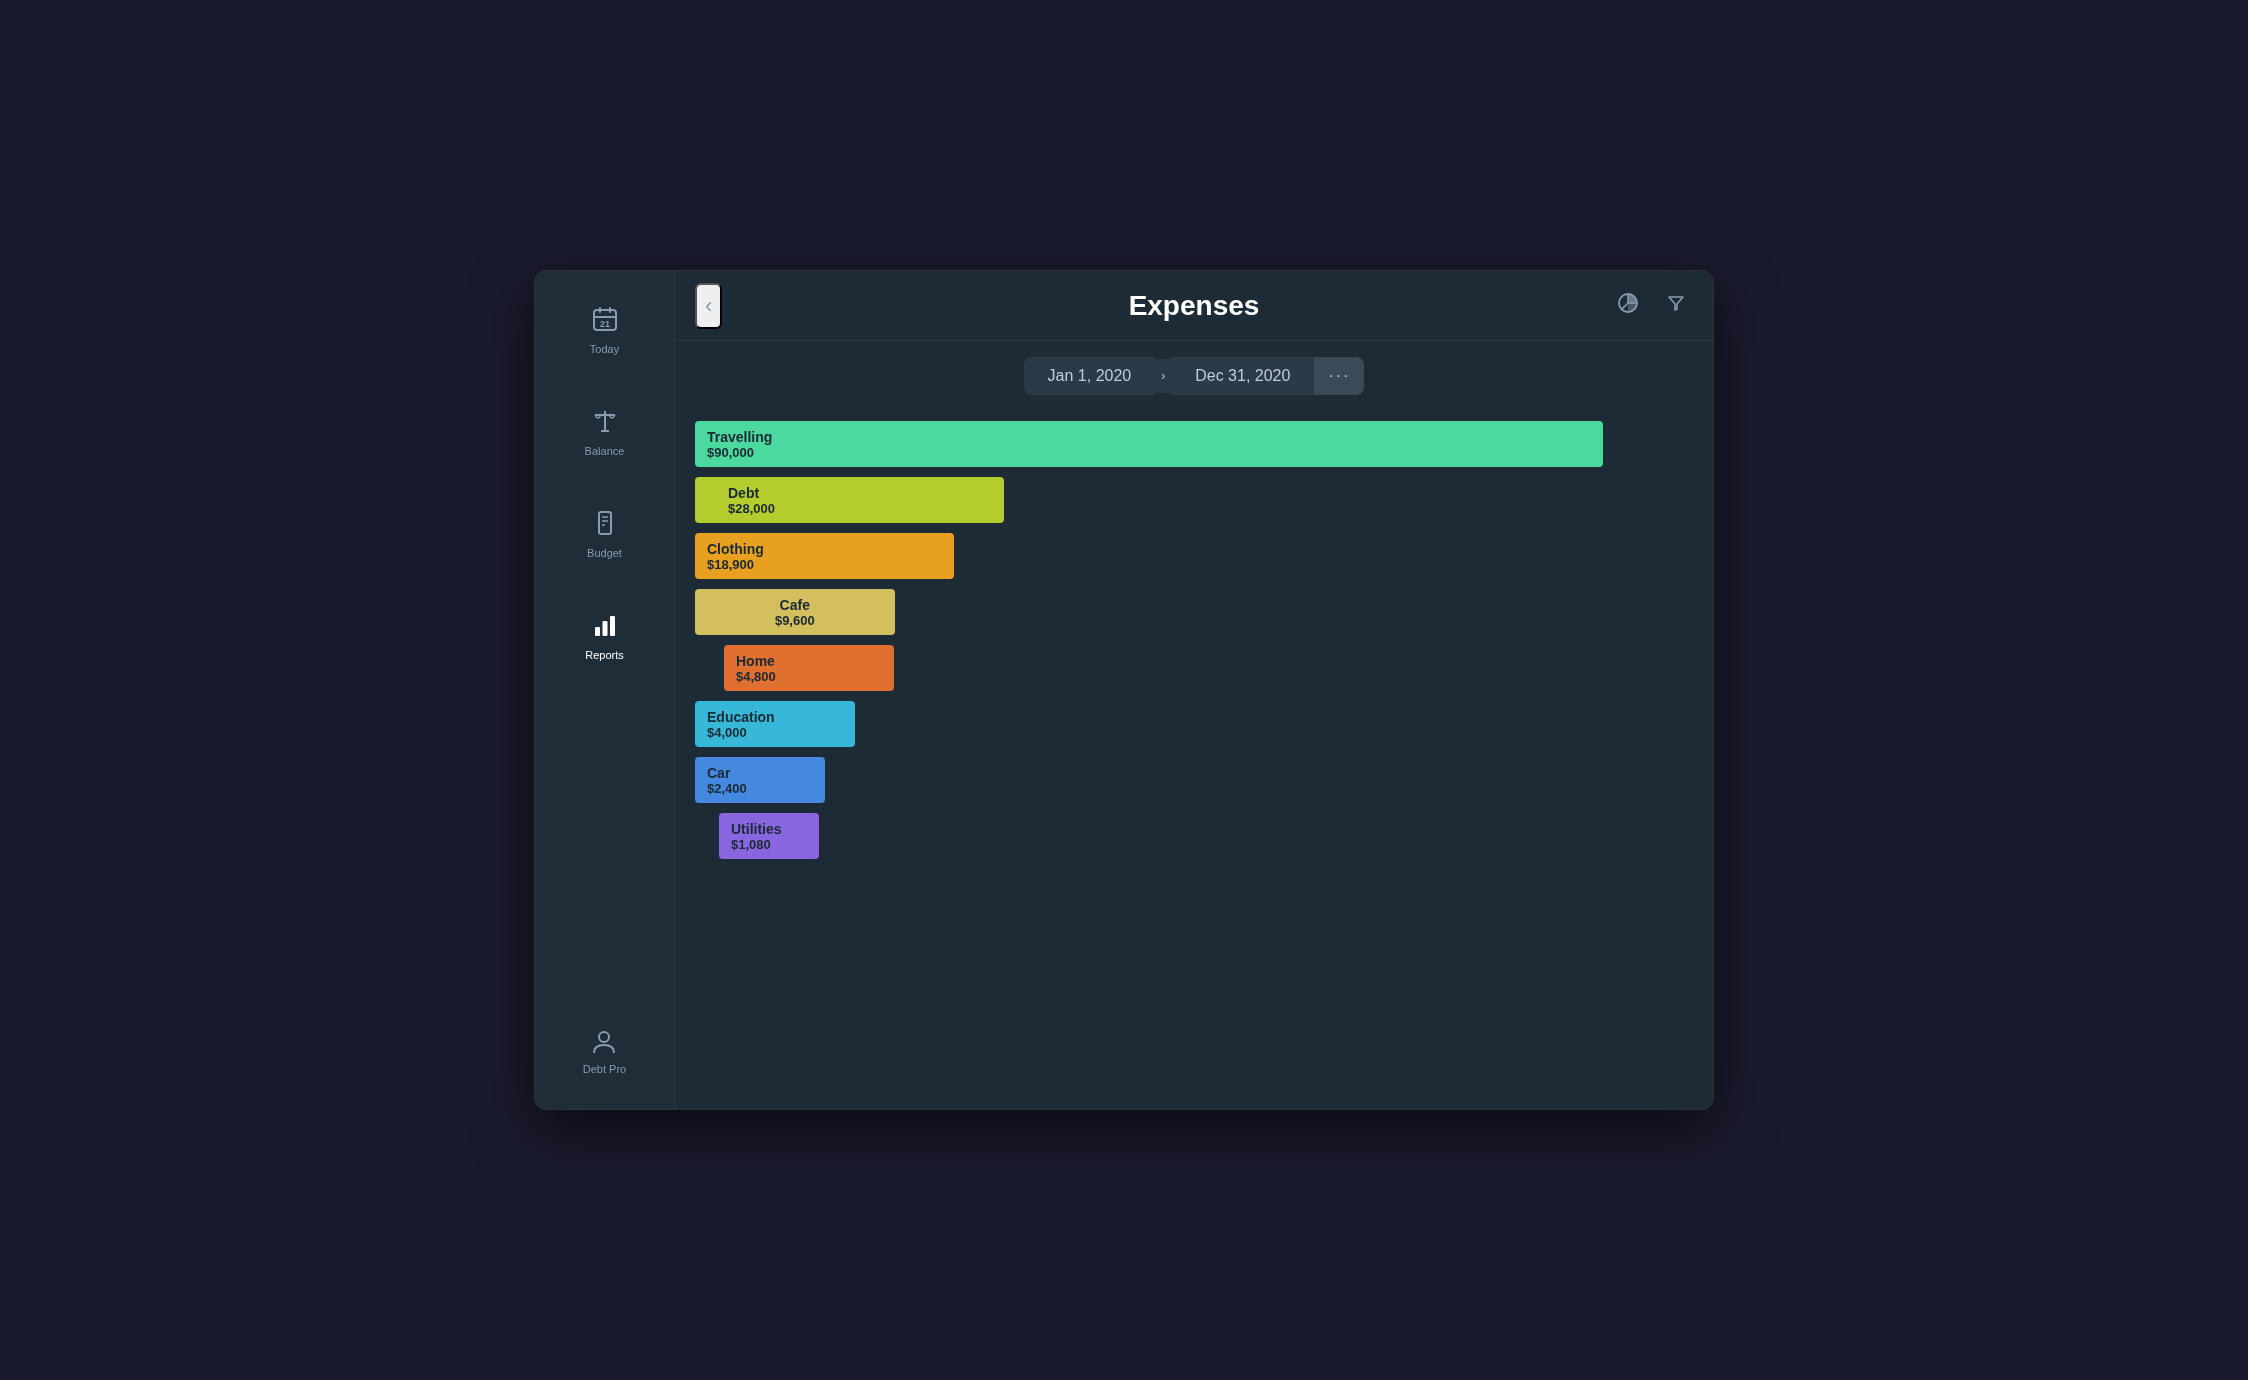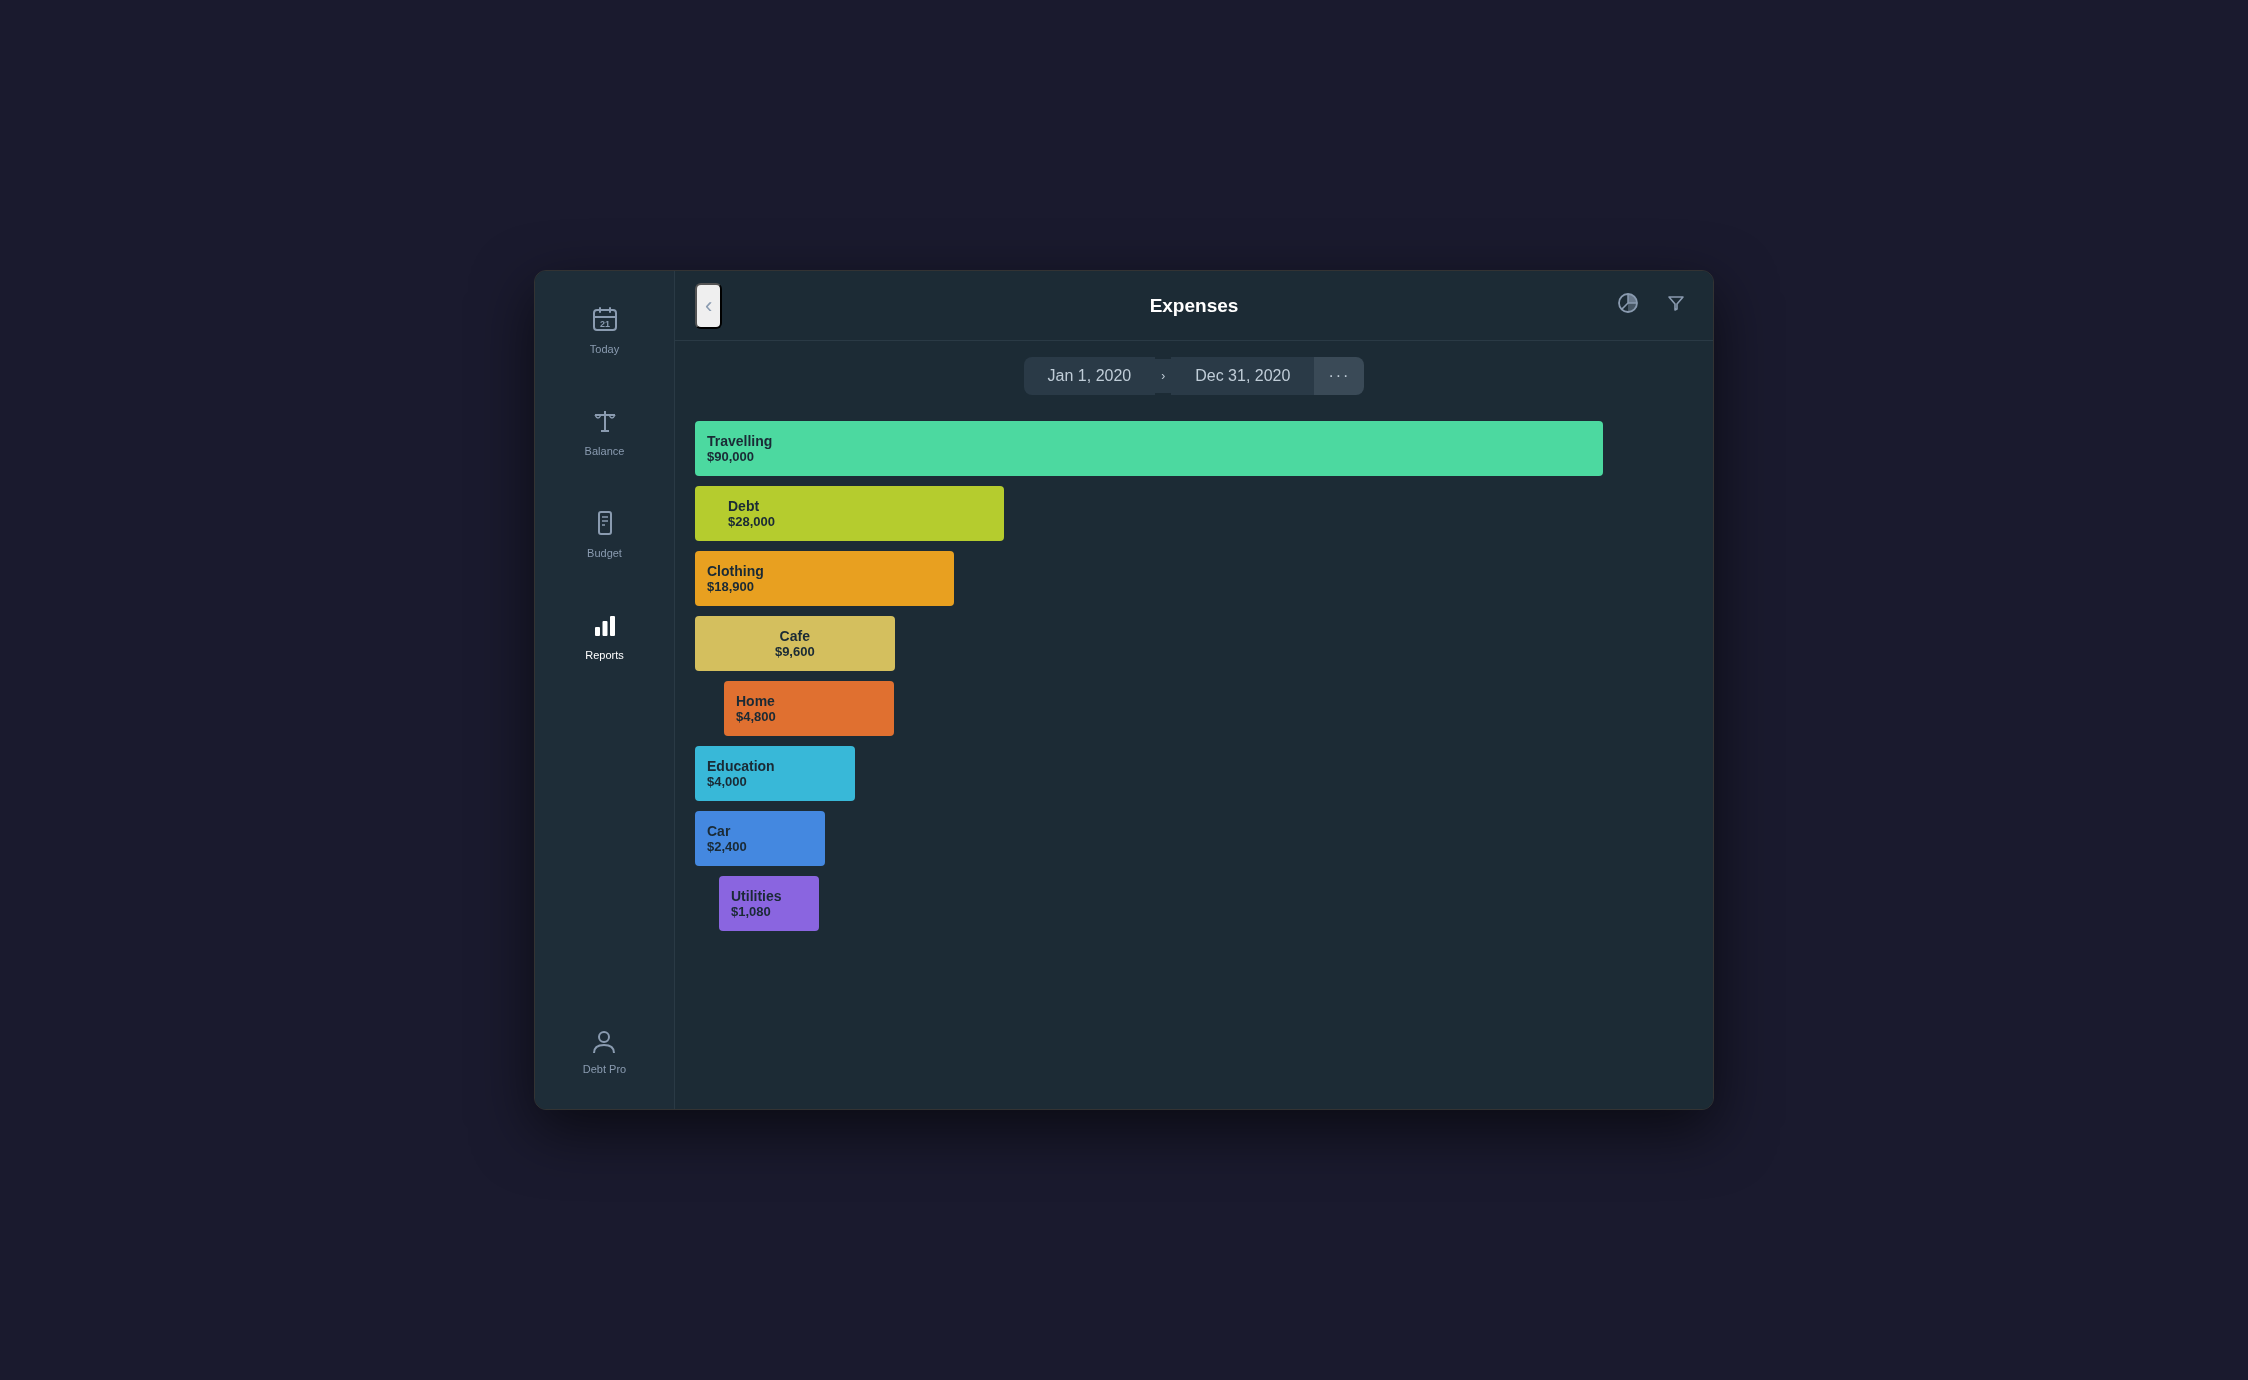--- a/index.html
+++ b/index.html
@@ -88,21 +88,21 @@
       font-size: 22px;
       cursor: pointer;
       padding: 8px;
       border-radius: 6px;
     }
     .header-title {
       position: absolute;
       left: 50%;
       transform: translateX(-50%);
       color: #ffffff;
-      font-size: 19px;
+      font-size: 28px;
       font-weight: 600;
     }
     .header-actions {
       margin-left: auto;
       display: flex;
       gap: 12px;
       align-items: center;
     }
     .header-icon-btn {
       color: #8a9bb0;
@@ -159,21 +159,21 @@
       display: flex;
       flex-direction: column;
       gap: 10px;
     }
     .bar-item {
       display: flex;
       flex-direction: column;
       gap: 0;
     }
     .bar {
-      height: 55px;
+      height: 46px;
       border-radius: 4px;
       display: flex;
       flex-direction: column;
       justify-content: center;
       padding: 6px 12px;
       cursor: pointer;
       position: relative;
     }
     .bar-label {
       font-size: 14px;

